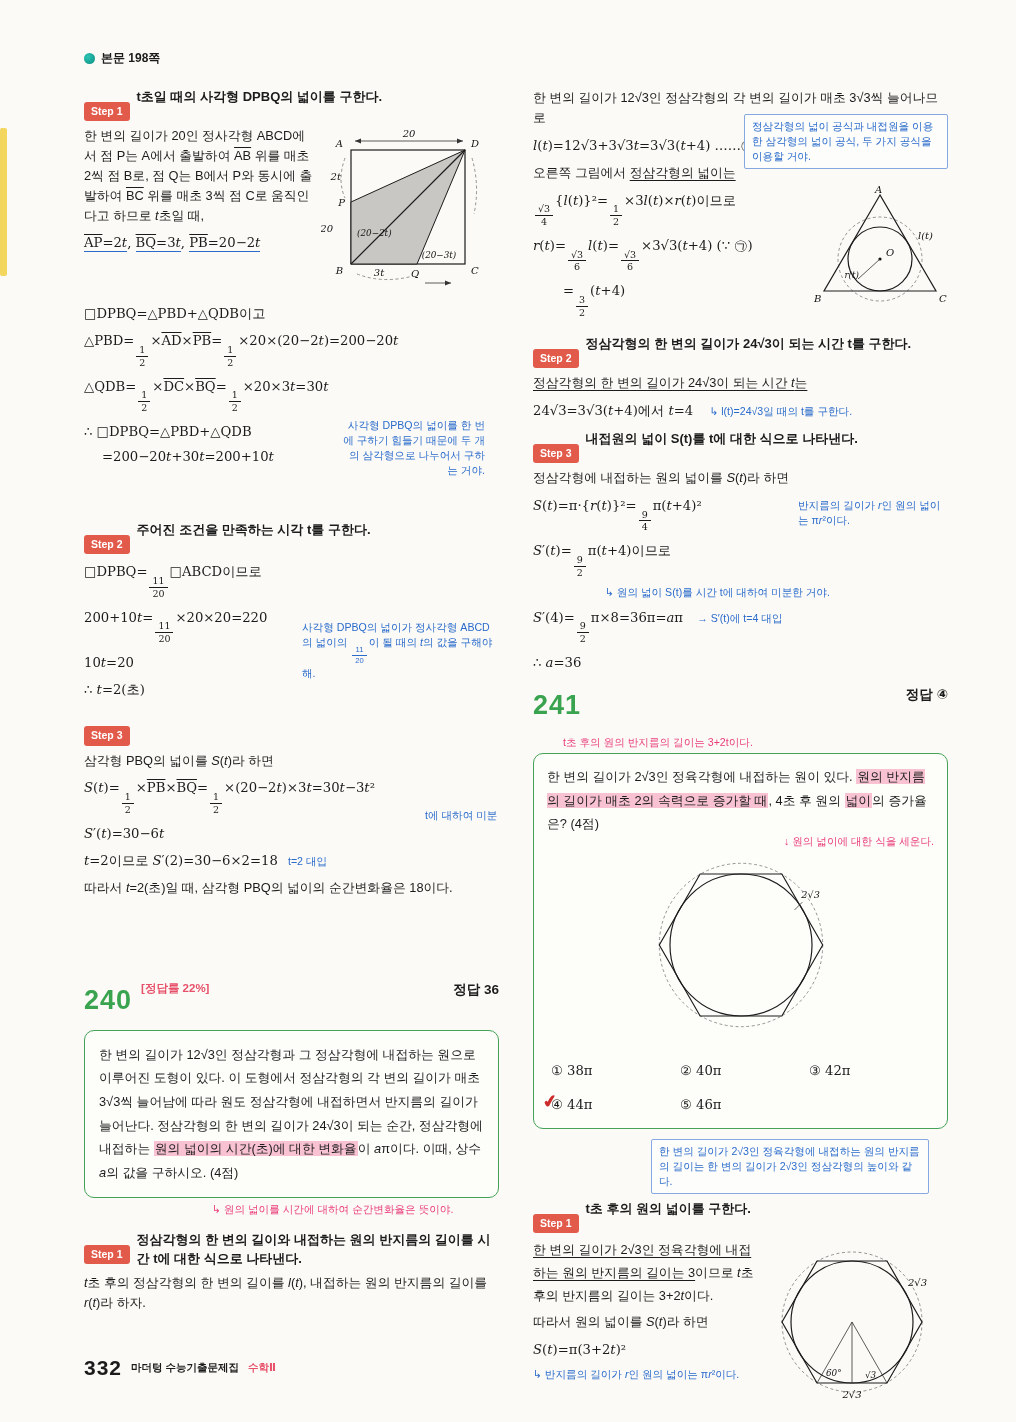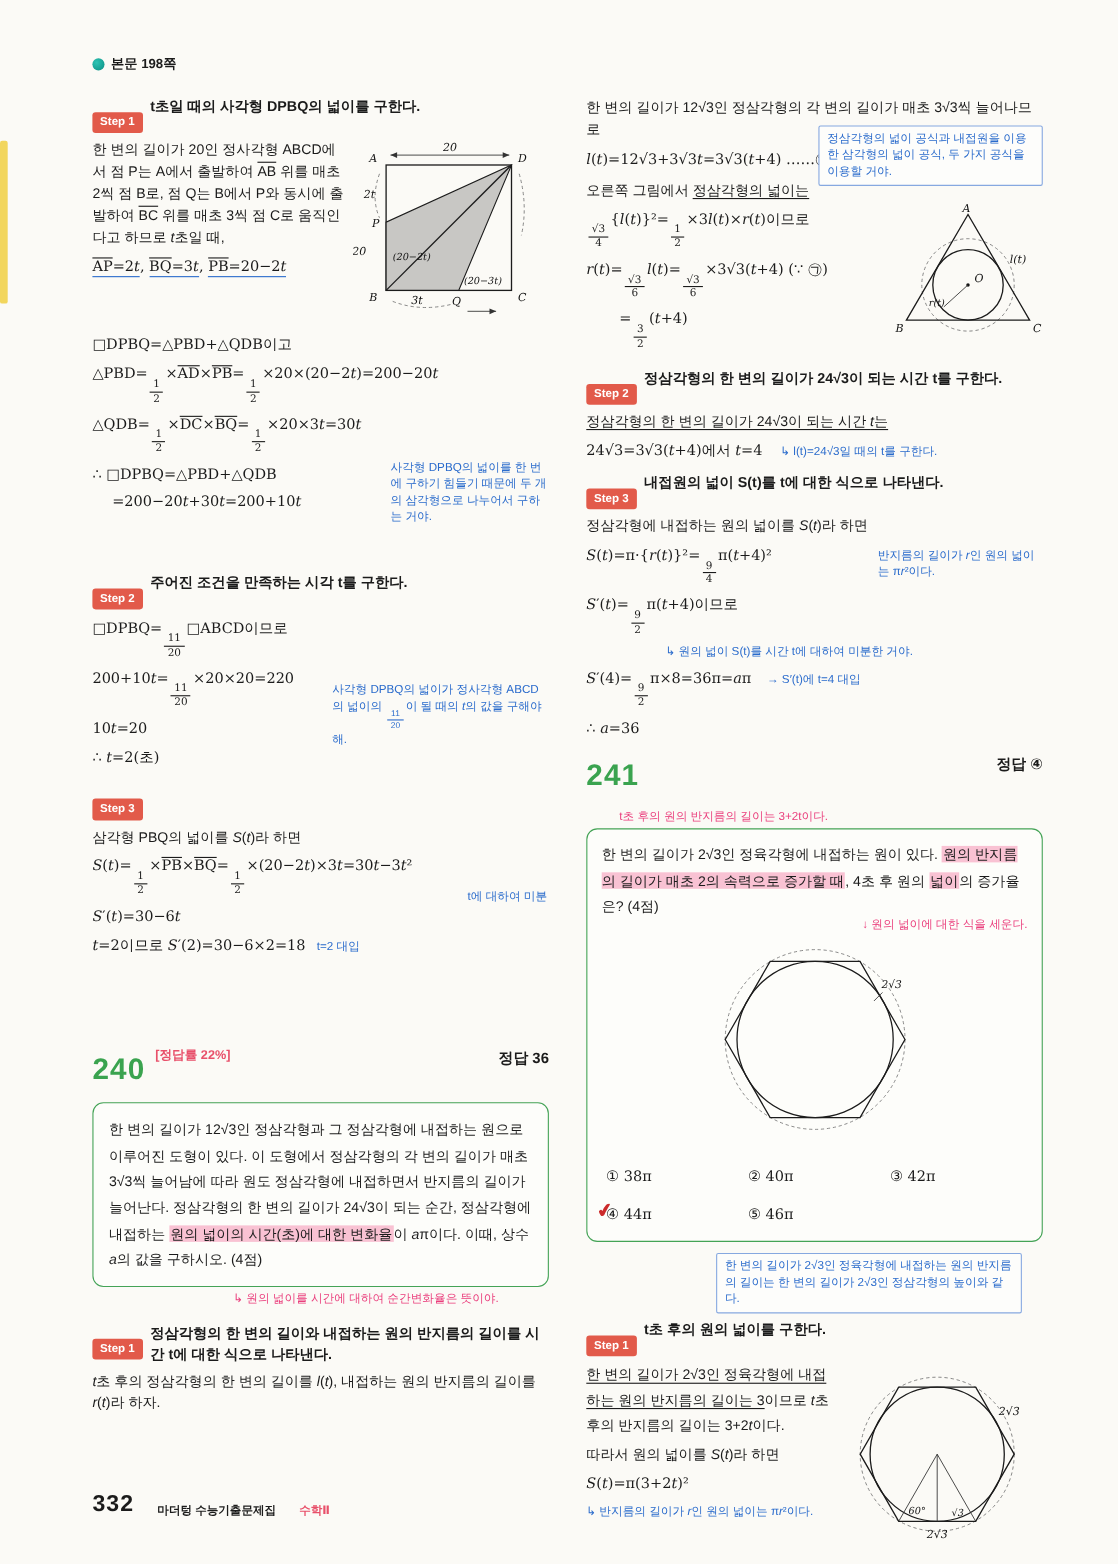--- a/index.html
+++ b/index.html
@@ -30,21 +30,21 @@
   .pbox{border:1.6px solid #44a356;border-radius:10px;padding:12px 14px;font-size:12.8px;line-height:1.85;background:#fdfdfa}
   .phd{display:flex;align-items:flex-start;gap:9px;margin:0 0 8px}
   .pnum{color:#3aa34f;font-size:27px;font-weight:800;letter-spacing:1px}
   .prate{color:#e8506a;font-size:11.5px;font-weight:bold}
   .sp{flex:1}
   .pans{font-weight:bold;font-size:13.5px}
   .choices{display:grid;grid-template-columns:1fr 1fr 1fr;row-gap:10px;margin-top:10px;
            font-family:"DejaVu Serif","Liberation Serif",serif;font-size:13.2px}
   .choice{position:relative;padding-left:4px}
   .chk{position:absolute;left:-4px;top:-7px;color:#cc2b2b;font-size:17px;font-weight:bold;transform:rotate(-10deg)}
-  .footer{position:absolute;left:84px;bottom:42px;display:flex;align-items:flex-end;gap:21px}
+  .footer{position:absolute;left:84px;bottom:42px;display:flex;align-items:center;gap:9px}
   .fpage{font-size:21px;font-weight:bold;letter-spacing:1px}
   .fbook{font-size:10.5px;font-weight:bold}
   .fsub{font-size:10.5px;font-weight:bold;color:#e8506a}
   svg.dgm{flex:none}
   svg .solid{stroke:#1c1c1c;stroke-width:1.2;fill:none}
   svg .thin{stroke:#333;stroke-width:.8;fill:none}
   svg .dsh{stroke:#777;stroke-width:.8;fill:none;stroke-dasharray:3 2.6}
   svg .lbl{font:italic 10px "DejaVu Serif","Liberation Serif",serif;fill:#111}
   svg .lbls{font:italic 8.8px "DejaVu Serif","Liberation Serif",serif;fill:#111}
   svg .shade{fill:#c8c7c4;stroke:#1c1c1c;stroke-width:1}
@@ -109,21 +109,21 @@
       <div class="math">△QDB=<span class="fr">
             <span>1</span>
             <span>2</span>
           </span>×<span class="ov">DC</span>×<span class="ov">BQ</span>=<span class="fr">
             <span>1</span>
             <span>2</span>
           </span>×20×3<i>t</i>=30<i>t</i></div>
       <div class="rel" style="min-height:86px">
         <div class="math" style="margin:6px 0">∴ □DPBQ=△PBD+△QDB</div>
         <div class="math" style="margin:6px 0 0 18px">=200−20<i>t</i>+30<i>t</i>=200+10<i>t</i></div>
-        <div class="note-b" style="position:absolute;right:2px;top:-4px;width:142px;text-align:left">사각형 DPBQ의 넓이를 한 번에 구하기 힘들기 때문에 두 개의 삼각형으로 나누어서 구하는 거야.</div>
+        <div class="note-b" style="position:absolute;right:14px;top:-4px;width:142px;text-align:right">사각형 DPBQ의 넓이를 한 번에 구하기 힘들기 때문에 두 개의 삼각형으로 나누어서 구하는 거야.</div>
       </div>
     </section>
 
     <section class="sec">
       <div class="hd">
         <span class="badge">Step 2</span>
         <span class="stitle">주어진 조건을 만족하는 시각 t를 구한다.</span>
       </div>
       <div class="rel">
         <div class="math">□DPBQ=<span class="fr">
@@ -156,20 +156,21 @@
               <span>1</span>
               <span>2</span>
             </span>×(20−2<i>t</i>)×3<i>t</i>=30<i>t</i>−3<i>t</i>²</div>
         <div class="note-b" style="position:absolute;right:0;top:30px;width:74px">t에 대하여 미분</div>
         <div class="math"><i>S</i>′(<i>t</i>)=30−6<i>t</i></div>
         <div class="math">
           <span><i>t</i>=2이므로 <i>S</i>′(2)=30−6×2=18</span>
           <span class="note-b" style="margin-left:6px;font-family:Liberation Sans, sans-serif">t=2 대입</span>
         </div>
       </div>
+      <div>따라서 <i>t</i>=2(초)일 때, 삼각형 PBQ의 넓이의 순간변화율은 18이다.</div>
     </section>
 
     <section style="margin-top:82px">
       <div class="phd">
         <span class="pnum">240</span>
         <span class="prate">[정답률 22%]</span>
         <span class="sp"></span>
         <span class="pans">정답 36</span>
       </div>
       <div class="pbox">한 변의 길이가 12√3인 정삼각형과 그 정삼각형에 내접하는 원으로 이루어진 도형이 있다. 이 도형에서 정삼각형의 각 변의 길이가 매초 3√3씩 늘어남에 따라 원도 정삼각형에 내접하면서 반지름의 길이가 늘어난다. 정삼각형의 한 변의 길이가 24√3이 되는 순간, 정삼각형에 내접하는 <mark>원의 넓이의 시간(초)에 대한 변화율</mark>이 <i>a</i>π이다. 이때, 상수 <i>a</i>의 값을 구하시오. (4점)</div>

